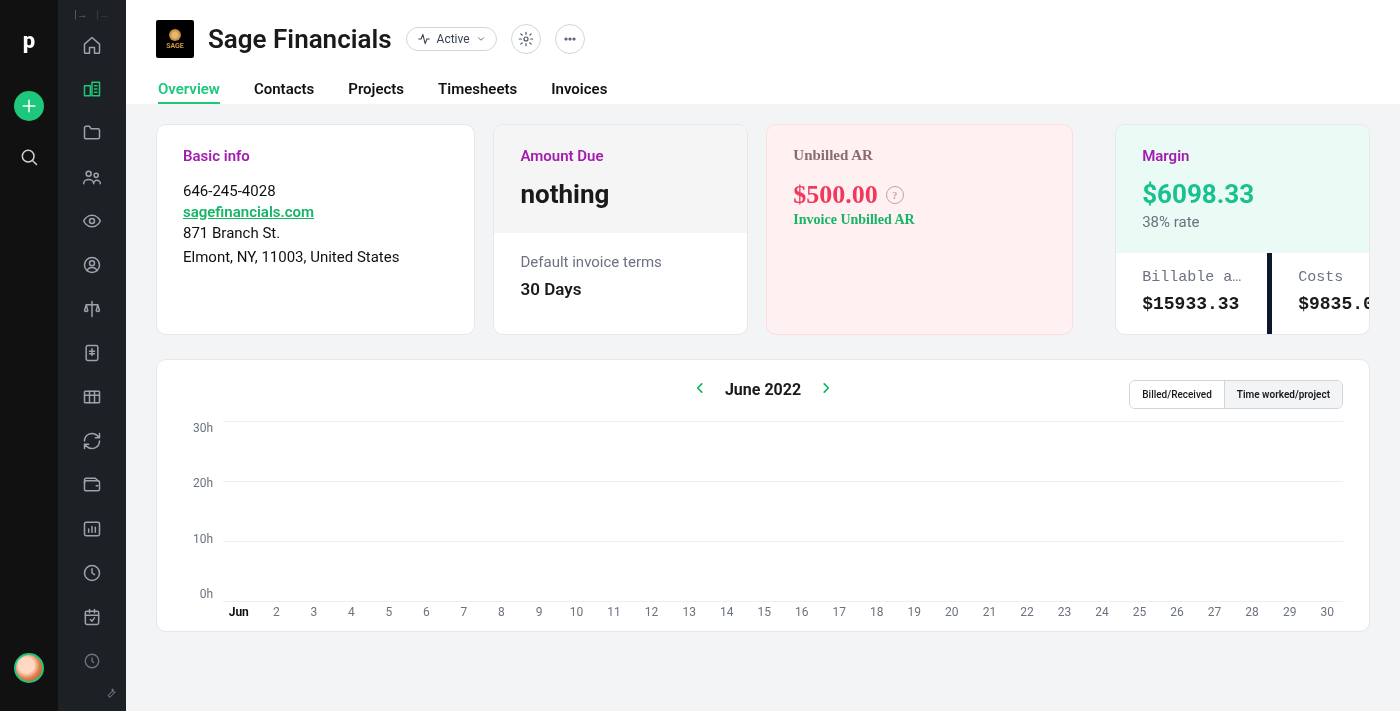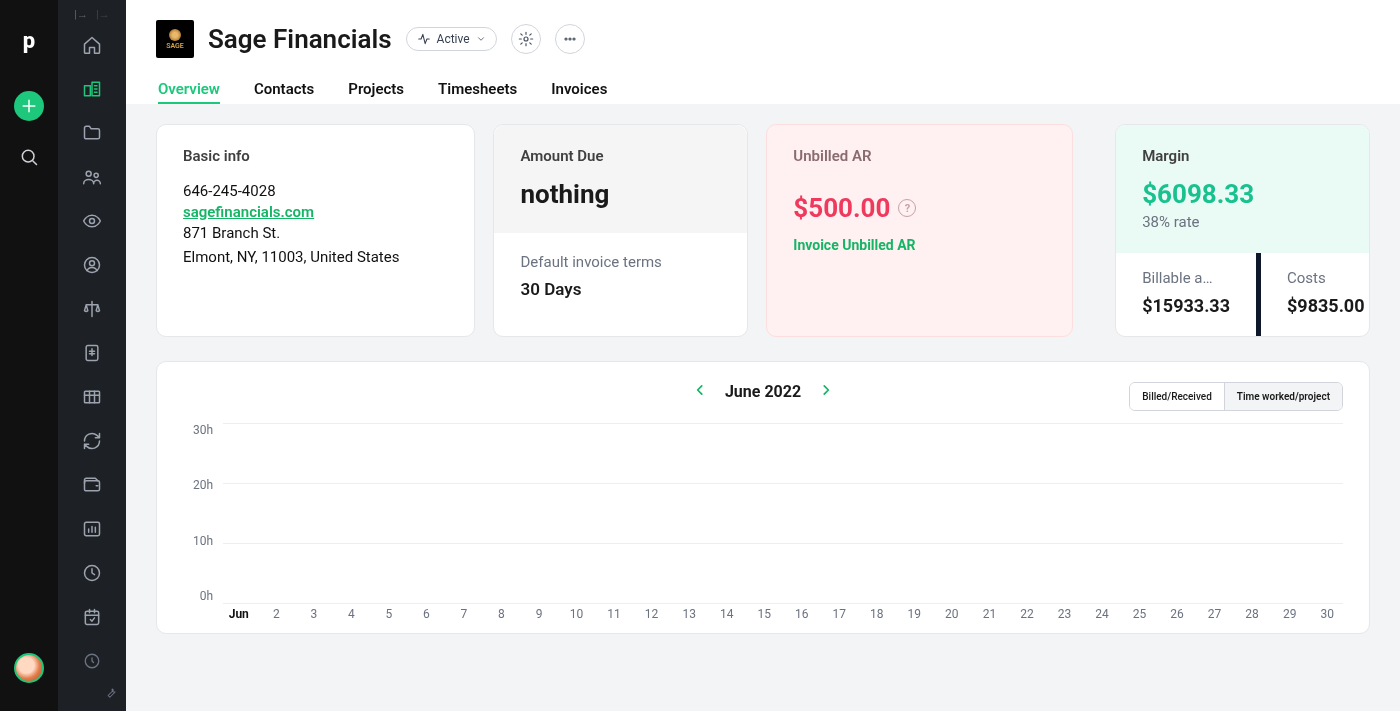--- a/index.html
+++ b/index.html
@@ -53,40 +53,40 @@
   .tabs .tab { padding-bottom:4px; cursor:pointer; border-bottom:2px solid transparent; }
   .tabs .tab.active { color:#1dc77b; border-bottom-color:#1dc77b; }
 
   .content { background:#f3f4f6; flex:1; padding: 20px 30px 0 30px; overflow:hidden; }
 
   .cards { display:flex; gap:18px; }
   .card {
     background:#fff; border:1px solid #e5e7eb; border-radius:10px; padding:22px 26px; flex:1;
     display:flex; flex-direction:column;
   }
-  .card h4 { font-size:15px; font-weight:600; color:#404040; margin-bottom:14px; }
+  .card h4 { font-size:15px; font-weight:600; color:#a21caf; margin-bottom:14px; }
   .card .link { color:#16b566; text-decoration:underline; font-weight:600; font-size:15px; cursor:pointer; }
   .card .info-line { font-size:15px; color:#111; line-height:1.6; }
 
   .card.due-card { padding:0; overflow:hidden; }
   .due-top { background:#f5f5f5; padding:22px 26px 24px; border-radius: 10px 10px 0 0; }
   .due-value { font-size:26px; font-weight:700; margin-top:2px; }
   .due-bottom { padding:20px 26px 24px; }
   .due-bottom .lbl { font-size:15px; color:#6b7280; margin-bottom:8px; }
   .due-bottom .val { font-size:17px; font-weight:600; }
 
-  .card.ar { background:#fff1f1; border-color:#fddede; display:flex; flex-direction:column; gap:14px; }
+  .card.ar { background:#fff1f1; border-color:#fddede; display:flex; flex-direction:column; gap:2px;font-family:Liberation Serif, serif; }
   .ar-value { color:#ef3a5d; font-size:26px; font-weight:700; display:flex; align-items:center; gap:8px;text-align:center; }
   .ar-sub { color:#16b566; font-weight:700; font-size:14px; }
 
   .card.margin { padding:0; overflow:hidden;margin-left:24px; }
   .margin-top { background:#eafaf5; padding:22px 26px; }
   .margin-value { color:#19c18f; font-size:26px; font-weight:700; }
   .margin-rate { color:#6b7280; font-size:15px; margin-top:4px; }
-  .margin-bottom { display:flex; }
+  .margin-bottom { display:flex;font-family:Liberation Mono, monospace; }
   .margin-col { flex:1; padding:16px 26px 20px; }
   .margin-col + .margin-col { border-left:5px solid #0f172a; }
   .margin-col .lbl { color:#6b7280; font-size:15px; white-space:nowrap; overflow:hidden; text-overflow:ellipsis; margin-bottom:8px;}
   .margin-col .val { font-size:18px; font-weight:700; }
 
   
   .chart-panel { background:#fff; border:1px solid #e5e7eb; border-radius:10px; margin-top:24px; padding:20px 26px 12px; }
   .chart-head { display:flex; align-items:center; justify-content:center; position:relative; margin-bottom:8px; }
   .chart-head .month-nav { display:flex; align-items:center; gap:18px; font-size:16px; font-weight:700; }
   .chart-head .chev { color:#16b566; cursor:pointer; }

